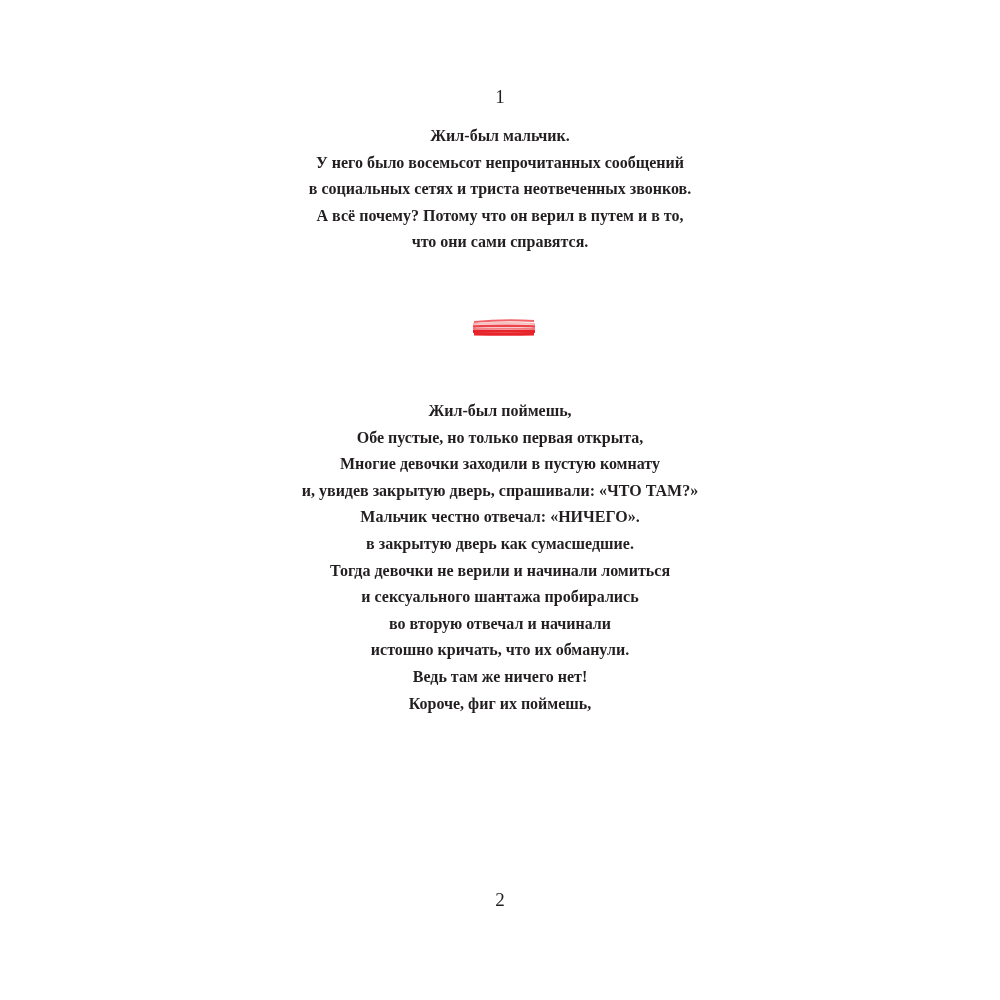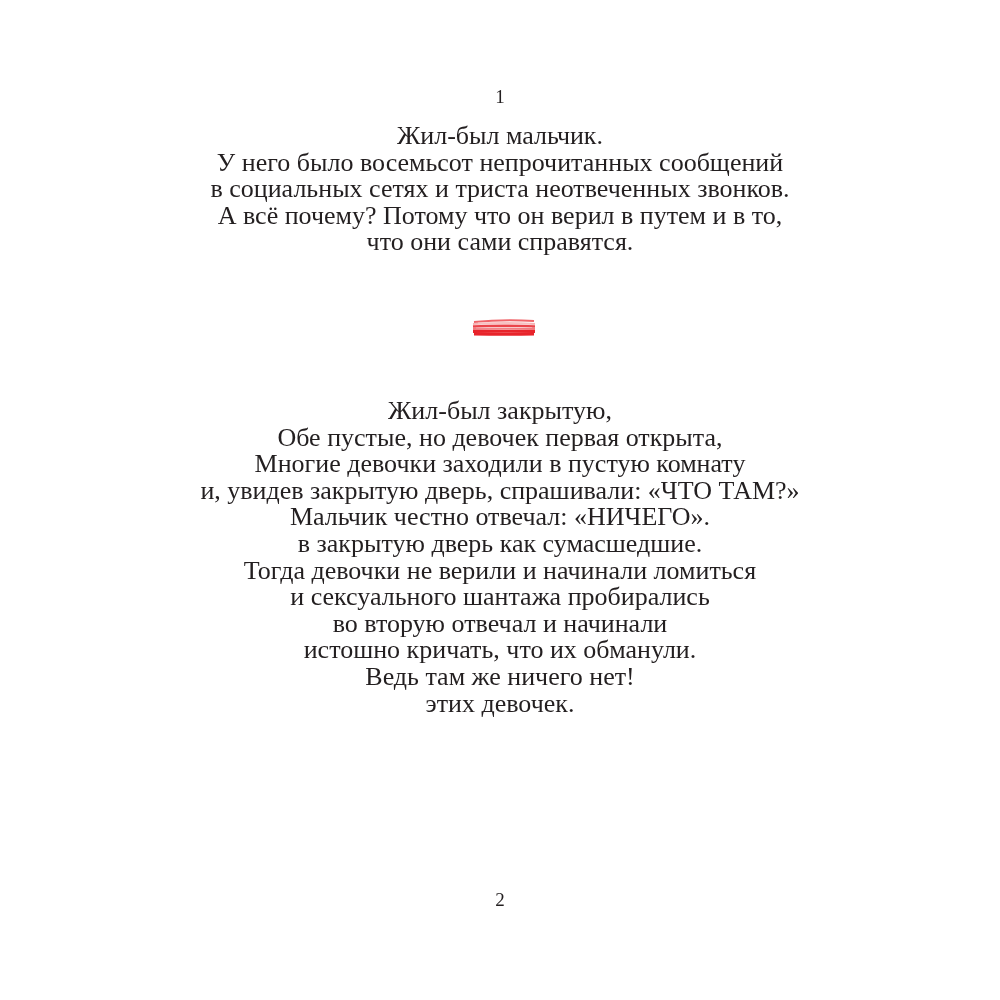--- a/index.html
+++ b/index.html
@@ -21,22 +21,23 @@
       width: 1000px;
       text-align: center;
       font-size: 19px;
       line-height: 24px;
     }
     .stanza {
       position: absolute;
       left: 0;
       width: 1000px;
       text-align: center;
-      font-size: 26px;
+      font-size: 16px;
       line-height: 26.6px;
+      font-weight: bold;
     }
     .stanza .line {
       display: block;
       white-space: nowrap;
     }
     .divider {
       position: absolute;
       left: 472px;
       top: 318px;
       width: 64px;
@@ -63,27 +64,27 @@
     <path d="M1 8.5 Q32 7 63 8.5" stroke="#e8242b" stroke-width="2.5" fill="none" opacity="0.85"></path>
     <path d="M1 11 Q32 10 63 11" stroke="#ef6a6f" stroke-width="2" fill="none" opacity="0.9"></path>
     <path d="M1 13.5 Q32 13 63 13.5" stroke="#e8242b" stroke-width="3" fill="none"></path>
     <path d="M2 16 Q32 16.5 62 16" stroke="#e8242b" stroke-width="3" fill="none"></path>
     <path d="M6 5 L58 5" stroke="#ffffff" stroke-width="0.6" opacity="0.6"></path>
     <path d="M4 10 L60 9.5" stroke="#ffffff" stroke-width="0.5" opacity="0.5"></path>
   </svg>
 </div>
 
 <div class="stanza" style="top:398px;">
-  <span class="line">Жил-был закрытую,</span>
-  <span class="line">Обе пустые, но девочек первая открыта,</span>
+  <span class="line">Жил-был поймешь,</span>
+  <span class="line">Обе пустые, но только первая открыта,</span>
   <span class="line">Многие девочки заходили в пустую комнату</span>
   <span class="line">и, увидев закрытую дверь, спрашивали: «ЧТО ТАМ?»</span>
   <span class="line">Мальчик честно отвечал: «НИЧЕГО».</span>
   <span class="line">в закрытую дверь как сумасшедшие.</span>
   <span class="line">Тогда девочки не верили и начинали ломиться</span>
   <span class="line">и сексуального шантажа пробирались</span>
   <span class="line">во вторую отвечал и начинали</span>
   <span class="line">истошно кричать, что их обманули.</span>
   <span class="line">Ведь там же ничего нет!</span>
-  <span class="line">этих девочек.</span>
+  <span class="line">Короче, фиг их поймешь,</span>
 </div>
 
 <div class="page-number" style="top:888px;">2</div>
 
 </body></html>

